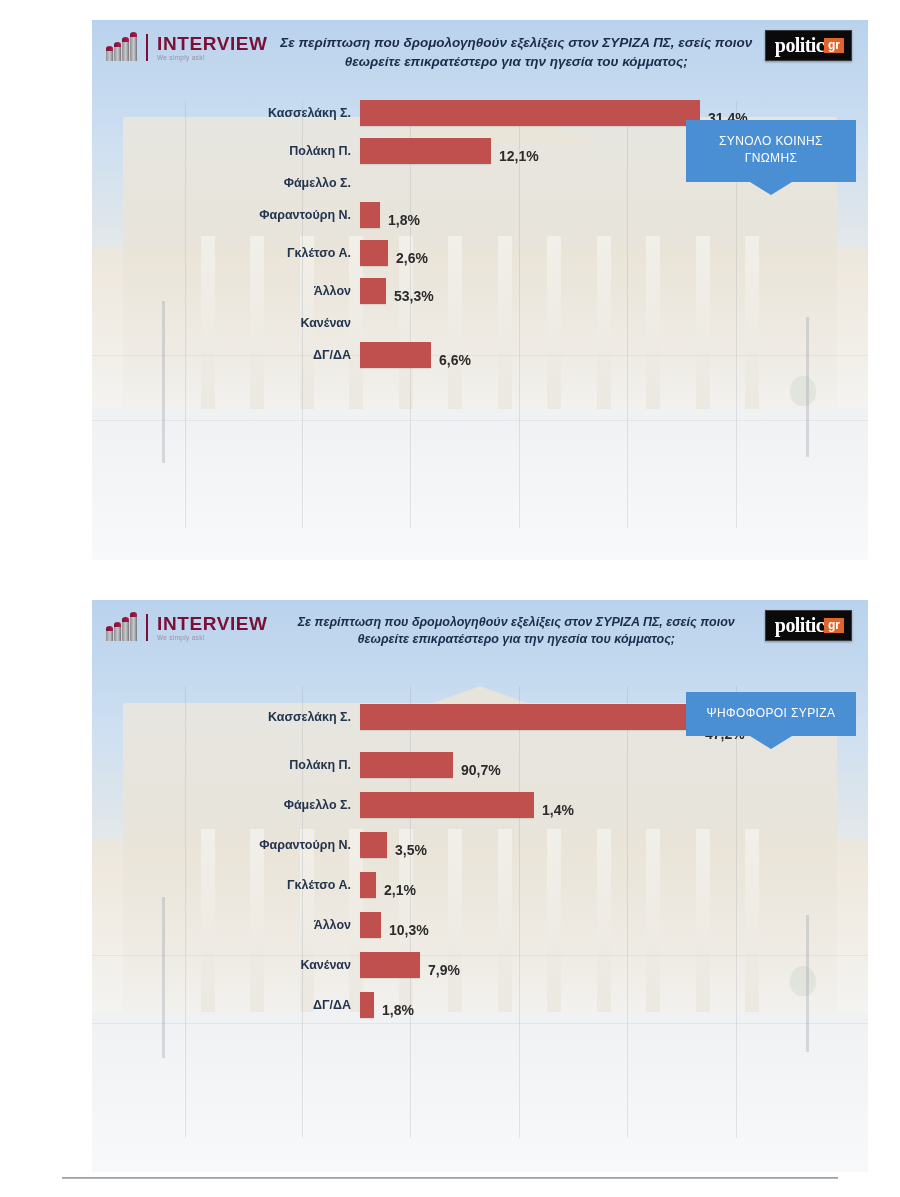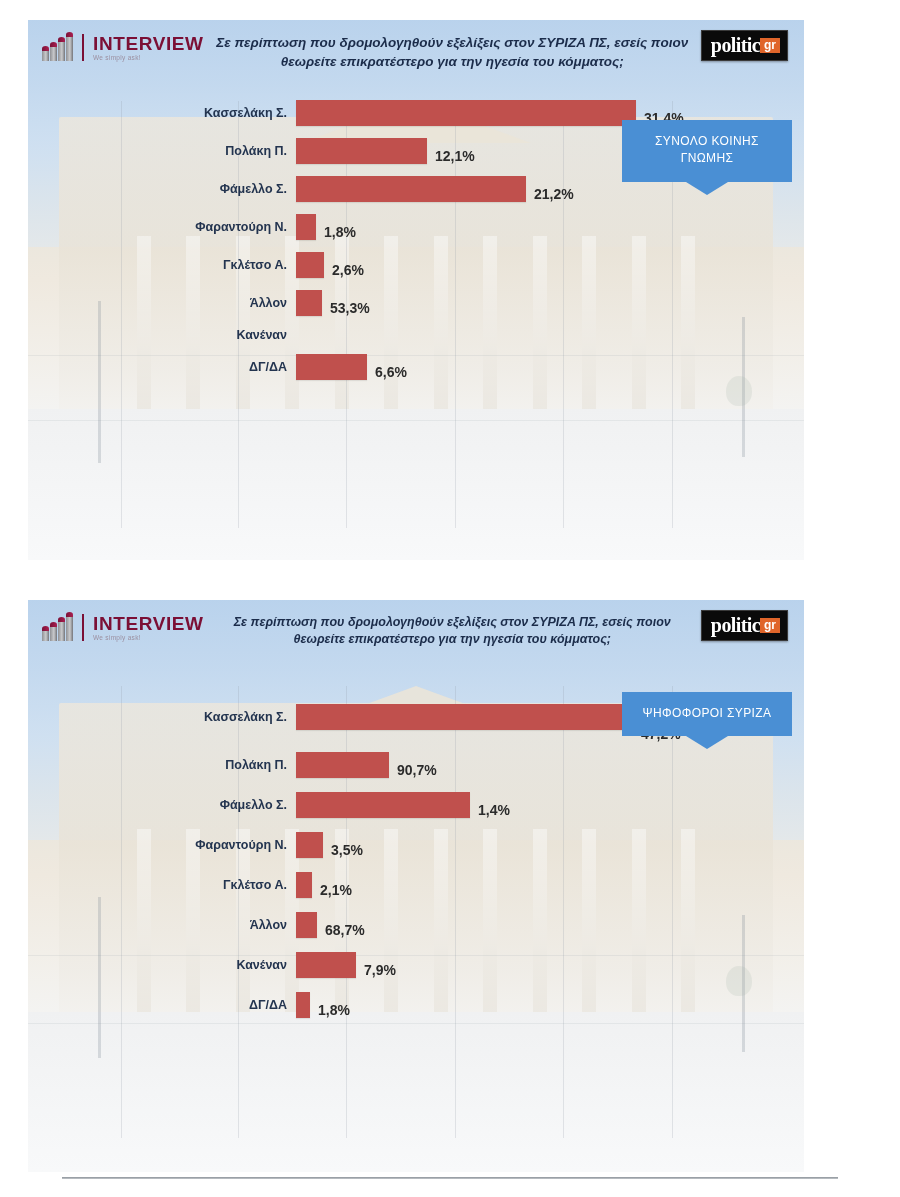--- a/index.html
+++ b/index.html
@@ -9,21 +9,21 @@
     height: 1197px;
     background: #ffffff;
     font-family: "Liberation Sans", "DejaVu Sans", sans-serif;
     overflow: hidden;
     position: relative;
   }
 
   .page {
     width: 900px;
     height: 1197px;
-    padding: 20px 62px 0 28px;
+    padding: 20px 62px 0 92px;
     position: relative;
     border-radius: 32px;
   }
 
   
   .panel {
     position: relative;
     width: 776px;
     overflow: hidden;
     background: linear-gradient(to bottom,
@@ -264,24 +264,20 @@
       <div class="row" style="margin-top:12px">
         <div class="row-label">Πολάκη Π.</div>
         <div class="bar-wrap">
           <div class="bar" style="width:131px"></div>
           <div class="bar-val">12,1%</div>
         </div>
       </div>
 
       <div class="row" style="margin-top:12px">
         <div class="row-label">Φάμελλο Σ.</div>
-        <div class="bar-wrap">
-          <div class="bar" style="width:230px"></div>
-          <div class="bar-val">21,2%</div>
-        </div>
       </div>
 
       <div class="row" style="margin-top:12px">
         <div class="row-label">Φαραντούρη Ν.</div>
         <div class="bar-wrap">
           <div class="bar" style="width:20px"></div>
           <div class="bar-val">1,8%</div>
         </div>
       </div>
 
@@ -417,21 +413,21 @@
         <div class="bar-wrap">
           <div class="bar" style="width:16px"></div>
           <div class="bar-val">2,1%</div>
         </div>
       </div>
 
       <div class="row" style="margin-top:14px">
         <div class="row-label">Άλλον</div>
         <div class="bar-wrap">
           <div class="bar" style="width:21px"></div>
-          <div class="bar-val">68,7%</div>
+          <div class="bar-val">10,3%</div>
         </div>
       </div>
 
       <div class="row" style="margin-top:14px">
         <div class="row-label">Κανέναν</div>
         <div class="bar-wrap">
           <div class="bar" style="width:60px"></div>
           <div class="bar-val">7,9%</div>
         </div>
       </div>

